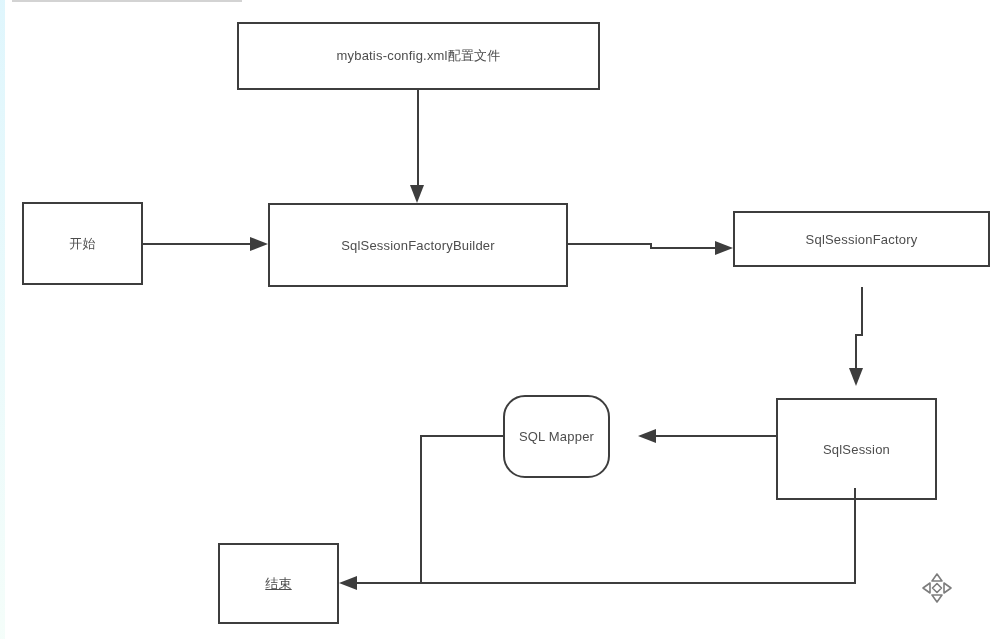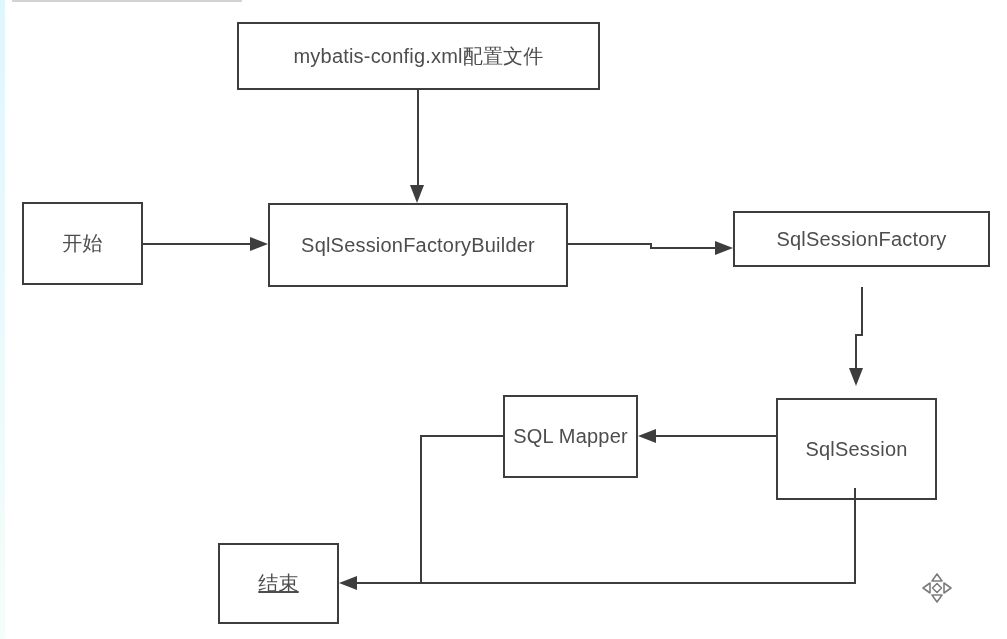--- a/index.html
+++ b/index.html
@@ -26,30 +26,30 @@
   }
   
   .node {
     position: absolute;
     box-sizing: border-box;
     background: #ffffff;
     border: 2px solid #3d3d3d;
     display: flex;
     align-items: center;
     justify-content: center;
-    font-size: 20px;
+    font-size: 13px;
     color: #4d4d4d;
     letter-spacing: 0.2px;
   }
   #node-config  { left: 237px; top: 22px;  width: 363px; height: 68px;  }
   #node-start   { left: 22px;  top: 202px; width: 121px; height: 83px;  }
   #node-builder { left: 268px; top: 203px; width: 300px; height: 84px;  }
   #node-factory { left: 733px; top: 211px; width: 257px; height: 56px;  }
   #node-session { left: 776px; top: 398px; width: 161px; height: 102px; }
-  #node-mapper  { left: 503px; top: 395px; width: 135px; height: 83px;  }
+  #node-mapper  { left: 503px; top: 395px; width: 107px; height: 83px; border-radius: 22px;  }
   #node-end     { left: 218px; top: 543px; width: 121px; height: 81px; text-decoration: underline;  }
 
   
   .line { position: absolute; background: #3d3d3d; }
   #l-config-v      { left: 417px; top: 90px;  width: 2px;   height: 97px;  }
   #l-start-h       { left: 143px; top: 243px; width: 108px; height: 2px;   }
   #l-bf-h1         { left: 568px; top: 243px; width: 84px;  height: 2px;   }
   #l-bf-step       { left: 650px; top: 243px; width: 2px;   height: 6px;   }
   #l-bf-h2         { left: 650px; top: 247px; width: 66px;  height: 2px;   }
   #l-fs-v1         { left: 861px; top: 287px; width: 2px;   height: 49px;  }

